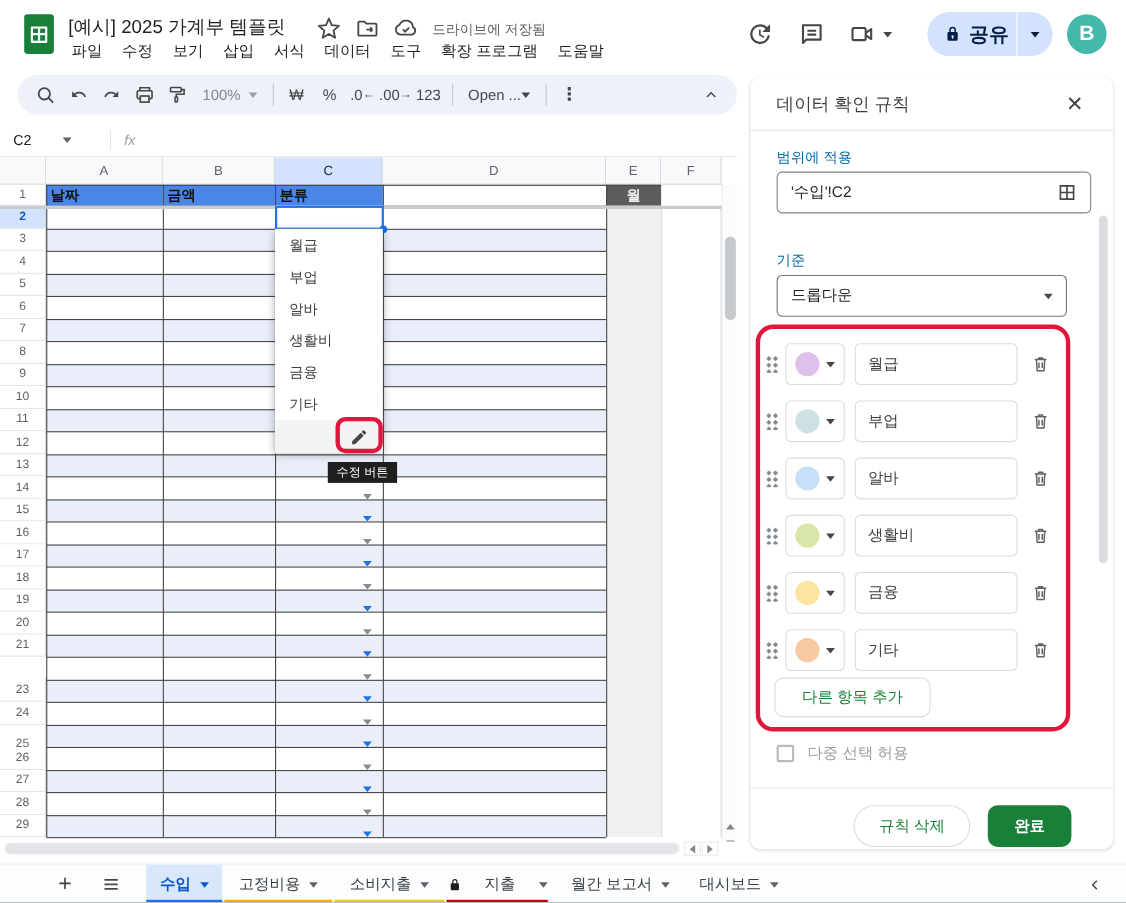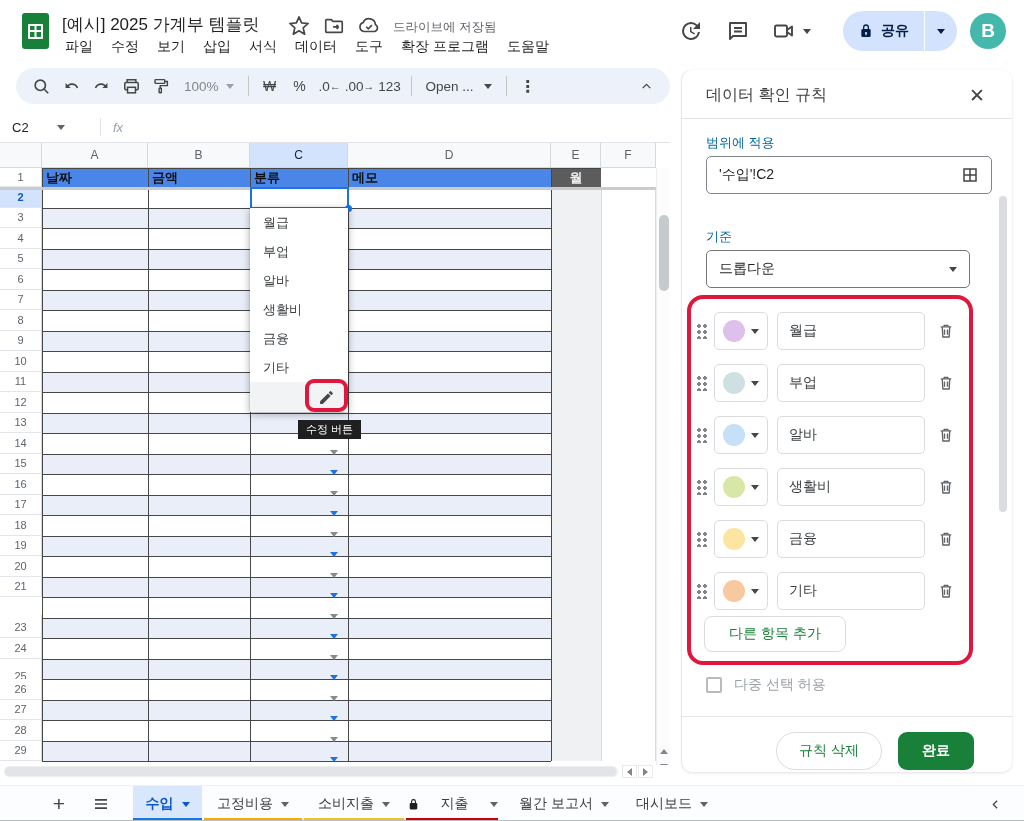--- a/index.html
+++ b/index.html
@@ -15,32 +15,32 @@
   #topbar { left:0; top:0; width:1024px; height:62px; background:#fff; }
   #sheets-logo { left:22px; top:13px; width:27px; height:36px; background:#188038; border-radius:3px; }
   #doc-title { left:62px; top:13px; font-size:17px; color:#1f1f1f; }
   .title-ic { top:15px; width:22px; height:22px; color:#444746; }
   #saved-status { left:393px; top:19px; font-size:12.5px; color:#5f6368; }
   #menubar { left:58px; top:37px; height:22px; display:flex; gap:4px; }
   .menu-item { font-size:14px; color:#1f1f1f; padding:1px 7px; border-radius:4px; }
   .right-ic { top:19px; width:24px; height:24px; color:#444746; }
   #share-btn { left:843px; top:11px; width:114px; height:40px; background:#d3e3fd; border-radius:20px; display:flex; align-items:center; color:#041e49; }
   #share-main { display:flex; align-items:center; gap:7px; padding-left:15px; width:81px; }
-  #share-label { font-size:14px; font-weight:bold;text-align:center; }
+  #share-label { font-size:18px; font-weight:bold;text-align:center; }
   #share-sep { width:1px; height:40px; background:#fff; opacity:.9; }
   #share-caret { flex:1; display:flex; justify-content:center; }
   #avatar { left:970px; top:13px; width:36px; height:36px; border-radius:50%; background:#45b8ac; color:#fff; font-weight:bold; font-size:19px; display:flex; align-items:center; justify-content:center; }
 
   
   #toolbar { left:16px; top:68px; width:654px; height:36px; background:#edf2fa; border-radius:24px; display:flex; align-items:center; }
   .tb-ic { width:30px; height:26px; display:flex; align-items:center; justify-content:center; color:#444746; border-radius:4px; }
   .tb-sep { width:1px; height:20px; background:#c4c7c5; margin:0 6px; }
   .tb-txt { font-size:13.5px; color:#444746; padding:0 4px; }
   #zoom-box { display:flex; align-items:center; gap:7px; color:#80868b; padding:0 8px; font-size:13.5px; }
-  #font-box { display:flex; align-items:center; gap:10px; color:#444746; padding:0 8px; font-size:13.5px; }
+  #font-box { display:flex; align-items:center; color:#444746; padding:0 8px; font-size:13.5px; }
   #tb-collapse { position:absolute; right:14px; top:8px; width:20px; height:20px; display:flex; align-items:center; justify-content:center; color:#444746; }
 
   
   #formula-bar { left:0; top:112px; width:670px; height:31px; background:#fff; border-bottom:1px solid #e0e3e7; display:flex; align-items:center; }
   #name-box { width:100px; display:flex; align-items:center; padding-left:12px; gap:28px; }
   #cell-ref { font-size:13px; color:#202124; }
   #fx-sep { width:1px; height:18px; background:#e0e3e7; }
   #fx-label { font-style:italic; font-size:13px; color:#9aa0a6; margin-left:12px; }
 
   
@@ -315,21 +315,20 @@
     <div class="band abs" style="left: 42px; top: 392.5px; width: 509px; height: 20.5px;"></div>
     <div class="band abs" style="left: 42px; top: 433.5px; width: 509px; height: 20.5px;"></div>
     <div class="band abs" style="left: 42px; top: 474.5px; width: 509px; height: 20.5px;"></div>
     <div class="band abs" style="left: 42px; top: 515.5px; width: 509px; height: 20.5px;"></div>
     <div class="band abs" style="left: 42px; top: 556.5px; width: 509px; height: 20.5px;"></div>
     <div class="band abs" style="left: 42px; top: 597.5px; width: 509px; height: 20.5px;"></div>
     <div class="abs" style="left: 551px; top: 44px; width: 50px; height: 574px; background: rgb(240, 241, 243);"></div>
     <div class="hdr-cell abs" style="left: 42px; top: 25px; width: 106px;">날짜</div>
     <div class="hdr-cell abs" style="left: 148px; top: 25px; width: 102px;">금액</div>
     <div class="hdr-cell abs" style="left: 250px; top: 25px; width: 98px;">분류</div>
-    <div class="hdr-cell abs" style="left: 348px; top: 25px; width: 203px;">메모</div>
     <div class="hdr-cell hdr-month abs" style="left: 551px; top: 25px; width: 50px;">월</div>
     <div class="vline abs" style="left: 42px; top: 25px; height: 593px;"></div>
     <div class="vline abs" style="left: 148px; top: 25px; height: 593px;"></div>
     <div class="vline abs" style="left: 250px; top: 25px; height: 593px;"></div>
     <div class="vline abs" style="left: 348px; top: 25px; height: 593px;"></div>
     <div class="vline abs" style="left: 551px; top: 25px; height: 593px;"></div>
     <div class="hline abs" style="left: 42px; top: 44px; width: 509px;"></div>
     <div class="hline abs" style="left: 42px; top: 64.5px; width: 509px;"></div>
     <div class="hline abs" style="left: 42px; top: 85px; width: 509px;"></div>
     <div class="hline abs" style="left: 42px; top: 105.5px; width: 509px;"></div>

